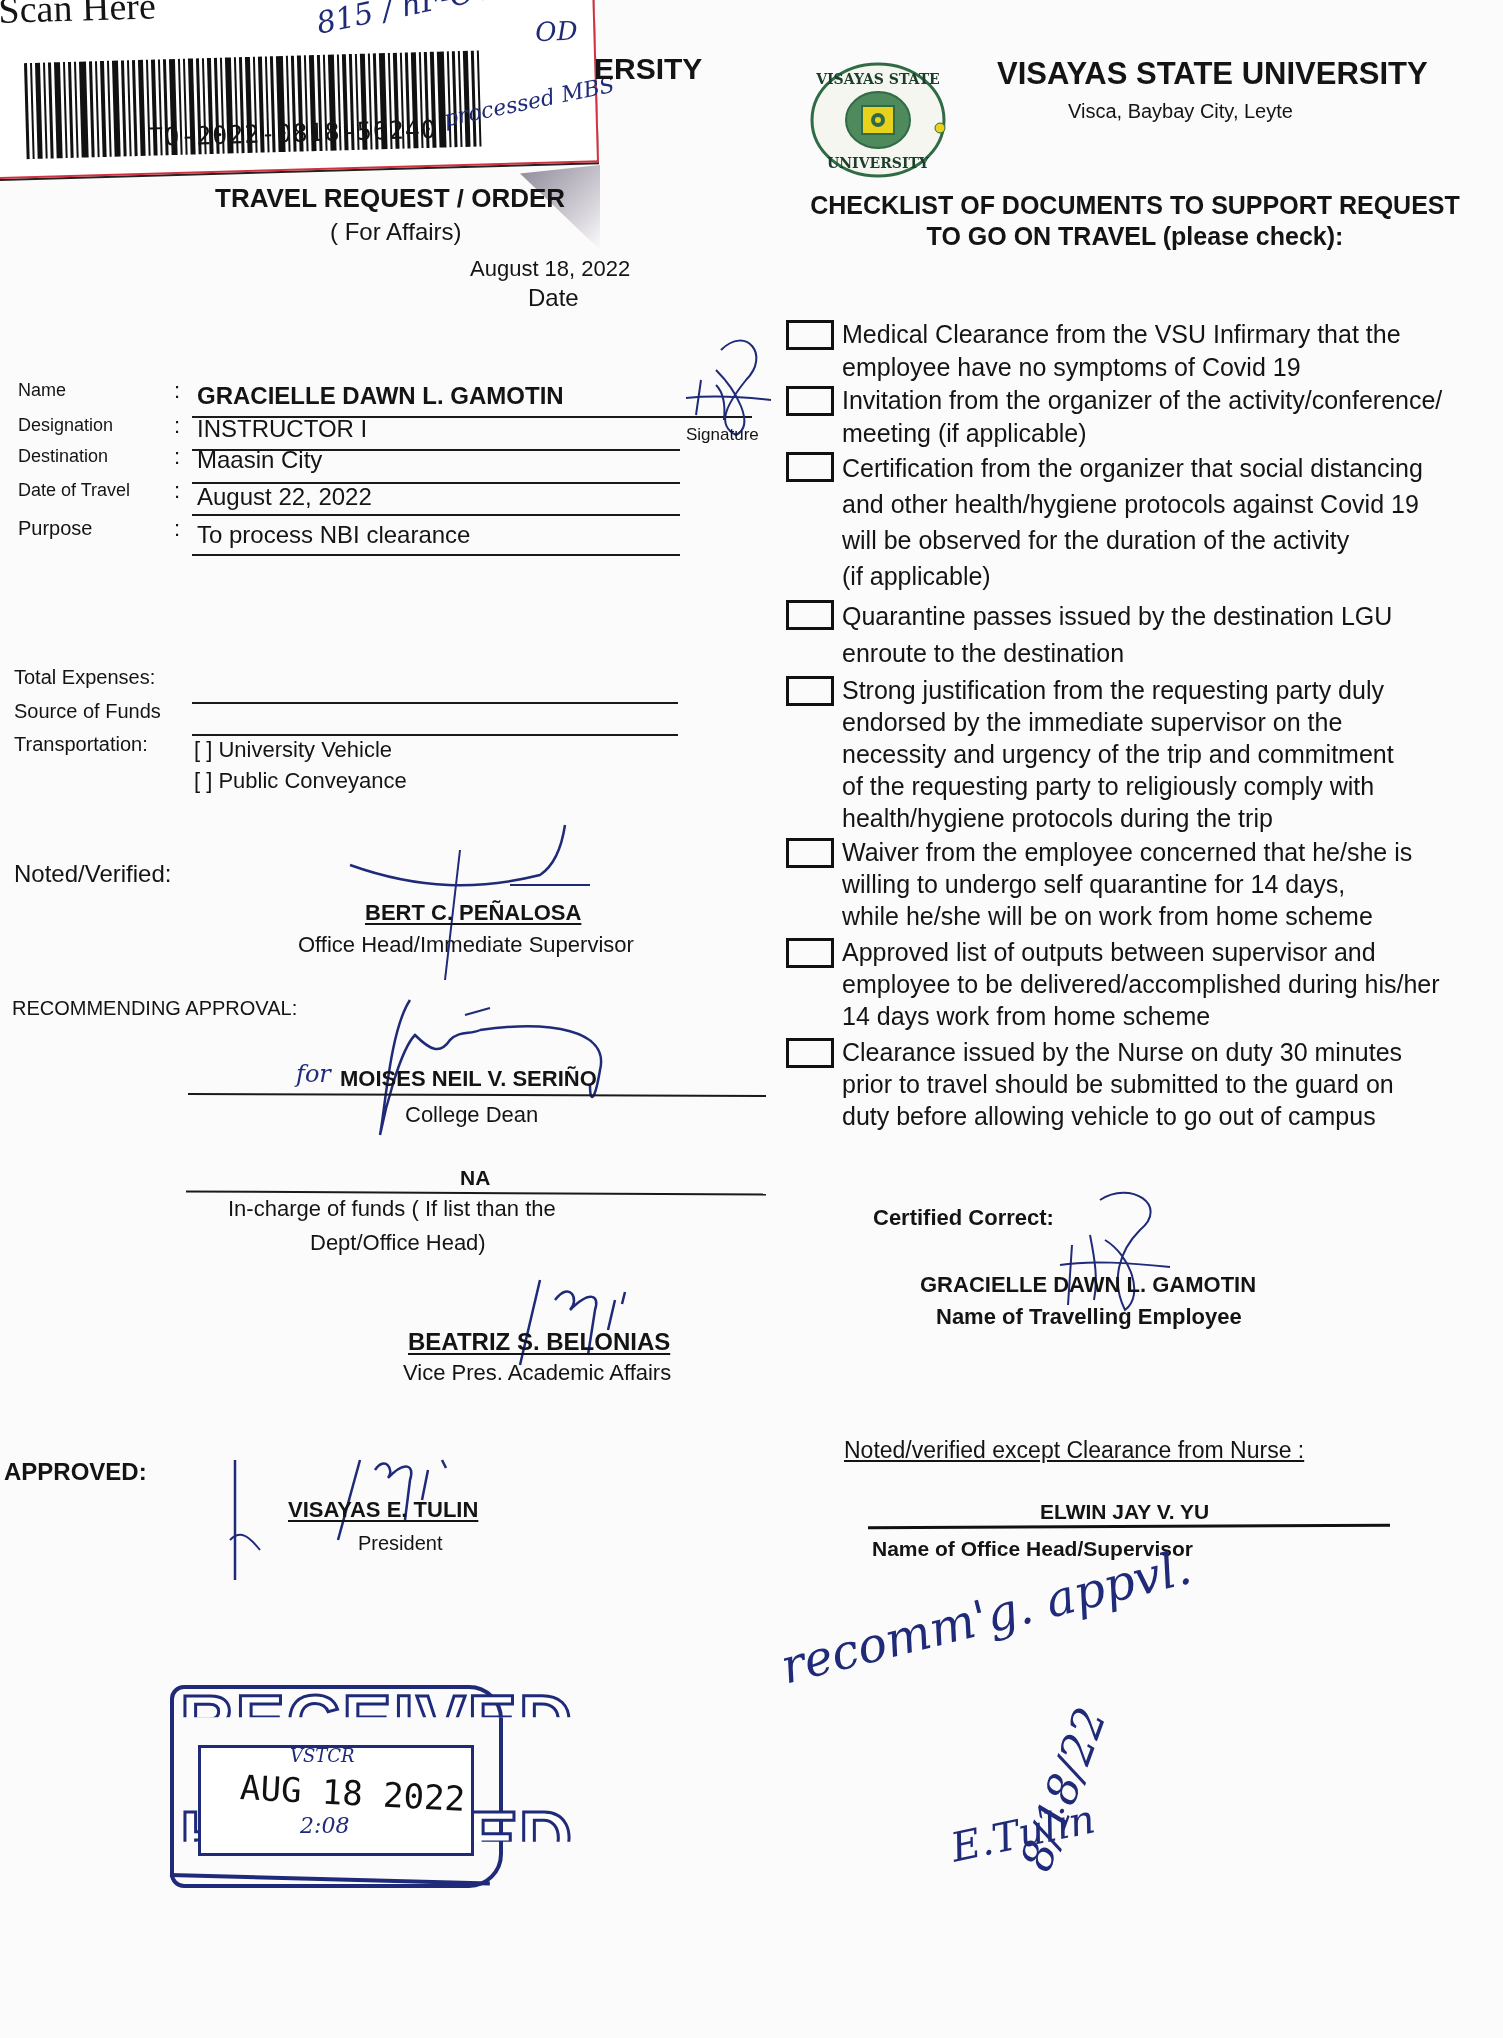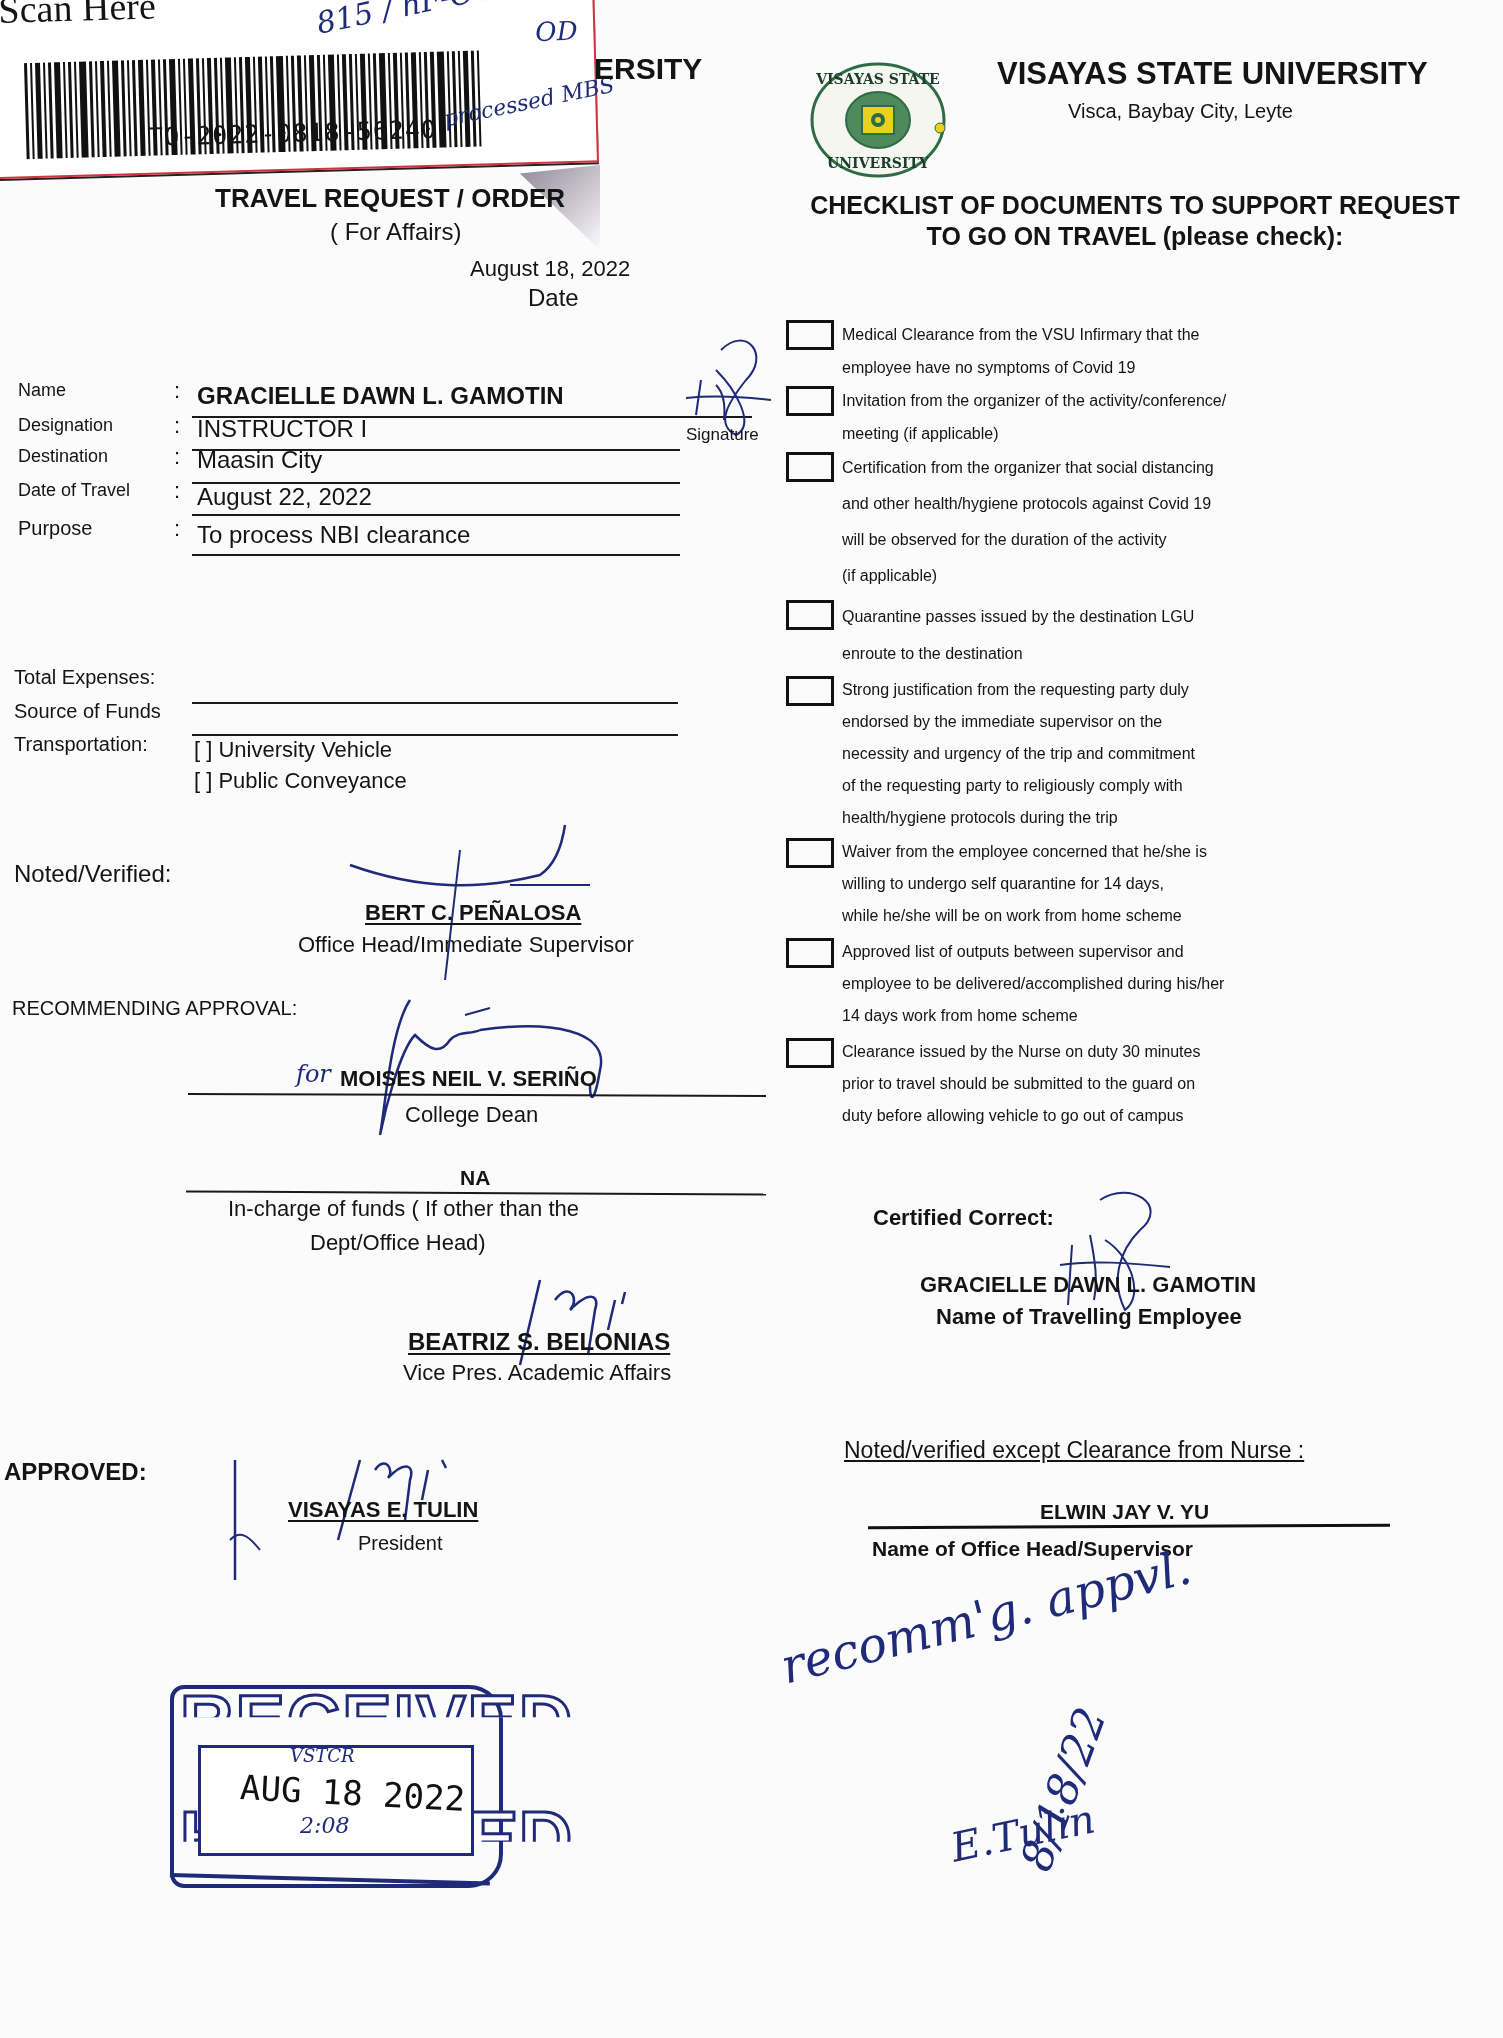--- a/index.html
+++ b/index.html
@@ -53,21 +53,21 @@
   .sign-line { height:2px; background:#1a1a1a; }
 
   
   #logo { left:804px; top:60px; width:148px; height:120px; }
   #uni-title { left:997px; top:56px; font-size:31px; font-weight:bold; }
   #uni-address { left:1068px; top:100px; font-size:20px; }
   #checklist-title { left:795px; top:190px; font-size:25px; font-weight:bold; text-align:center; width:680px; line-height:31px; white-space:normal; }
 
   .chk-item { position:absolute; left:786px; width:700px; }
   .chk-box { position:absolute; left:0; top:2px; width:48px; height:30px; border:3px solid #111; box-sizing:border-box; }
-  .chk-text { position:absolute; left:56px; top:0; font-size:16px; line-height:33px; white-space:pre-line; width:640px; }
+  .chk-text { position:absolute; left:56px; top:0; font-size:25px; line-height:33px; white-space:pre-line; width:640px; }
 
   #certified { left:873px; top:1205px; font-size:22px; font-weight:bold; }
   #cert-name { left:920px; top:1272px; font-size:22px; font-weight:bold; }
   #cert-title { left:936px; top:1304px; font-size:22px; font-weight:bold; }
   #noted-nurse { left:844px; top:1437px; font-size:23px; text-decoration:underline; }
   #yu-name { left:1040px; top:1500px; font-size:21px; font-weight:bold; }
   #yu-line { left:868px; top:1525px; width:522px; height:3px; background:#111; transform:rotate(-0.3deg); }
   #yu-title { left:872px; top:1537px; font-size:21px; font-weight:bold; }
 
   
@@ -236,21 +236,21 @@
   <path d="M190 40 C260 30 320 40 310 80 C305 110 300 115 300 95" fill="none" stroke="#1f2a78" stroke-width="2.5"></path>
   <path d="M175 25 L200 18" fill="none" stroke="#1f2a78" stroke-width="2"></path>
 </svg>
 <div class="abs txt ink" style="left:296px;top:1060px;font-size:24px">for</div>
 <div class="abs txt" style="left:340px;top:1066px;font-size:22px;font-weight:bold">MOISES NEIL V. SERIÑO</div>
 <div class="abs sign-line" style="left:188px;top:1094px;width:578px;transform:rotate(0.2deg)"></div>
 <div class="abs txt sign-title" style="left:405px;top:1102px">College Dean</div>
 
 <div class="abs txt" style="left:460px;top:1166px;font-size:21px;font-weight:bold">NA</div>
 <div class="abs sign-line" style="left:186px;top:1192px;width:580px;transform:rotate(0.3deg)"></div>
-<div class="abs txt sign-title" style="left:228px;top:1196px">In-charge of  funds ( If other than the</div>
+<div class="abs txt sign-title" style="left:228px;top:1196px">In-charge of  funds ( If list than the</div>
 <div class="abs txt sign-title" style="left:310px;top:1230px">Dept/Office Head)</div>
 
 <svg class="abs" style="left:500px;top:1270px" width="180" height="100">
   <path d="M40 10 L20 95" fill="none" stroke="#1f2a78" stroke-width="2.5"></path>
   <path d="M55 30 C70 10 80 30 70 40 C90 20 100 25 95 40 L88 85" fill="none" stroke="#1f2a78" stroke-width="2.5"></path>
   <path d="M115 30 L108 60 M125 22 L122 34" fill="none" stroke="#1f2a78" stroke-width="2.5"></path>
 </svg>
 <div class="abs txt sign-name" style="left:408px;top:1328px;font-size:24px">BEATRIZ S. BELONIAS</div>
 <div class="abs txt sign-title" style="left:403px;top:1360px">Vice Pres. Academic Affairs</div>
 

